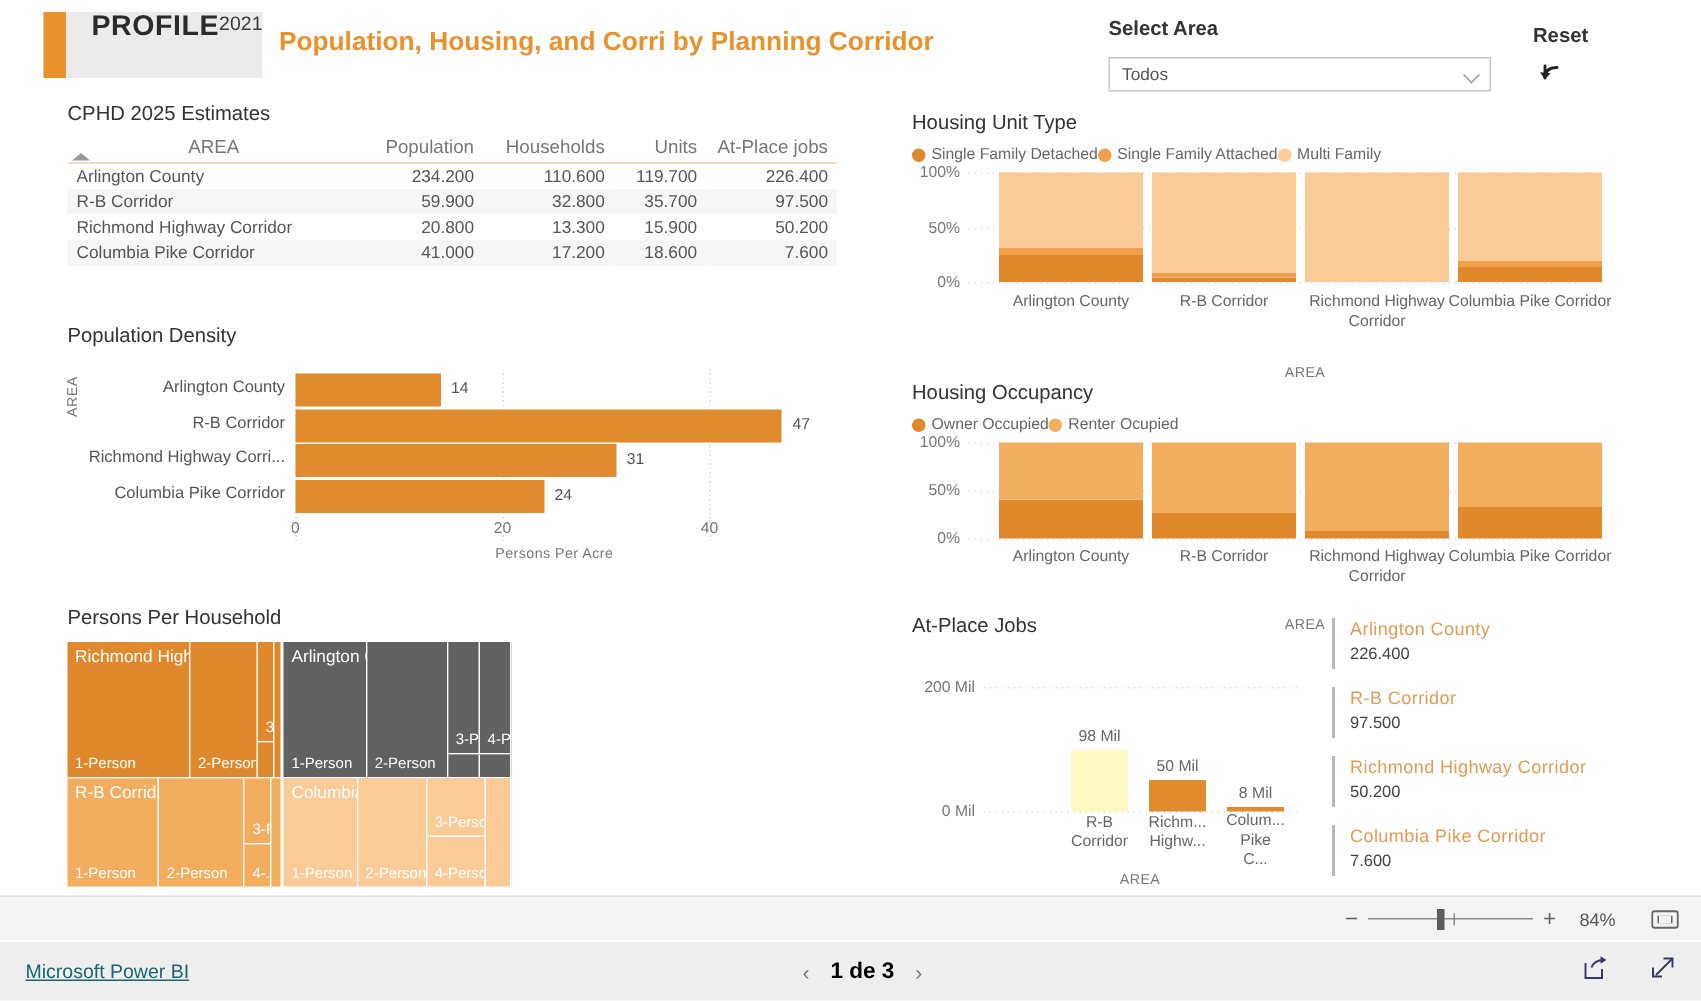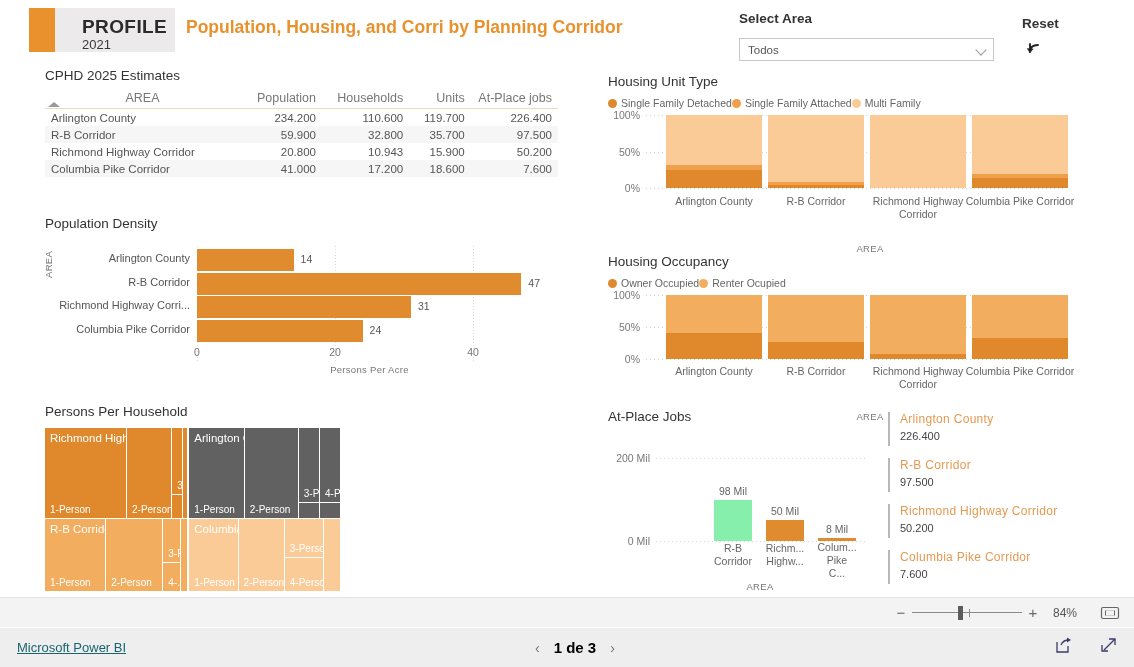--- a/index.html
+++ b/index.html
@@ -16,21 +16,21 @@
     position:absolute; left:0; top:0; width:1134px; height:597px;
     background:#ffffff;
   }
 
   
   .logo-block {
     position:absolute; left:29px; top:8px; width:146px; height:44px;
     background:#eceaea; display:flex; align-items:stretch;
   }
   .logo-bar { width:26px; background:#e8912d; }
-  .logo-text { flex:1; padding-left:27px; display:flex; flex-direction:column; justify-content:flex-end; }
+  .logo-text { flex:1; padding-left:17px; display:flex; flex-direction:row; justify-content:space-between; }
   .logo-profile { font-size:19px; font-weight:bold; color:#2b2b2b; letter-spacing:0.4px; line-height:20px; }
   .logo-year { font-size:13px; color:#3a3a3a; line-height:15px; }
   .report-title {
     position:absolute; left:186px; top:17px;
     font-size:17.5px; font-weight:bold; color:#e8912d; white-space:nowrap;
   }
 
   .slicer-label { position:absolute; left:739px; top:11px; font-size:13.5px; font-weight:bold; color:#333; }
   .slicer-box {
     position:absolute; left:739px; top:38px; width:255px; height:23px;
@@ -209,21 +209,21 @@
           <tr>
             <td class="area-cell">R-B Corridor</td>
             <td>59.900</td>
             <td>32.800</td>
             <td>35.700</td>
             <td>97.500</td>
           </tr>
           <tr>
             <td class="area-cell">Richmond Highway Corridor</td>
             <td>20.800</td>
-            <td>10.943</td>
+            <td>13.300</td>
             <td>15.900</td>
             <td>50.200</td>
           </tr>
           <tr>
             <td class="area-cell">Columbia Pike Corridor</td>
             <td>41.000</td>
             <td>17.200</td>
             <td>18.600</td>
             <td>7.600</td>
           </tr>
@@ -420,21 +420,21 @@
       </div>
   </div>
 
   <div class="jobs-wrap">
     <div class="vis-title">At-Place Jobs</div>
     <div class="jobs-plot" id="jobs-plot">
         <div class="grid-h" style="top: 100px;"></div>
         <div class="ytick" style="top: 100px;">0 Mil</div>
         <div class="grid-h" style="top: 16.6667px;"></div>
         <div class="ytick" style="top: 16.6667px;">200 Mil</div>
-        <div class="jcol" style="left: 58px; width: 38px; height: 40.8333px; background: #86efac;">
+        <div class="jcol" style="left: 58px; width: 38px; height: 40.8333px; background: #fef9c3;">
           <div class="jlabel">98 Mil</div>
           <div class="jcat">R-B<br>Corridor</div>
         </div>
         <div class="jcol" style="left: 110px; width: 38px; height: 20.8333px; background: rgb(224, 139, 46);">
           <div class="jlabel">50 Mil</div>
           <div class="jcat">Richm...<br>Highw...</div>
         </div>
         <div class="jcol" style="left: 162px; width: 38px; height: 3.33333px; background: rgb(224, 139, 46);">
           <div class="jlabel">8 Mil</div>
           <div class="jcat">Colum...<br>Pike<br>C...</div>

